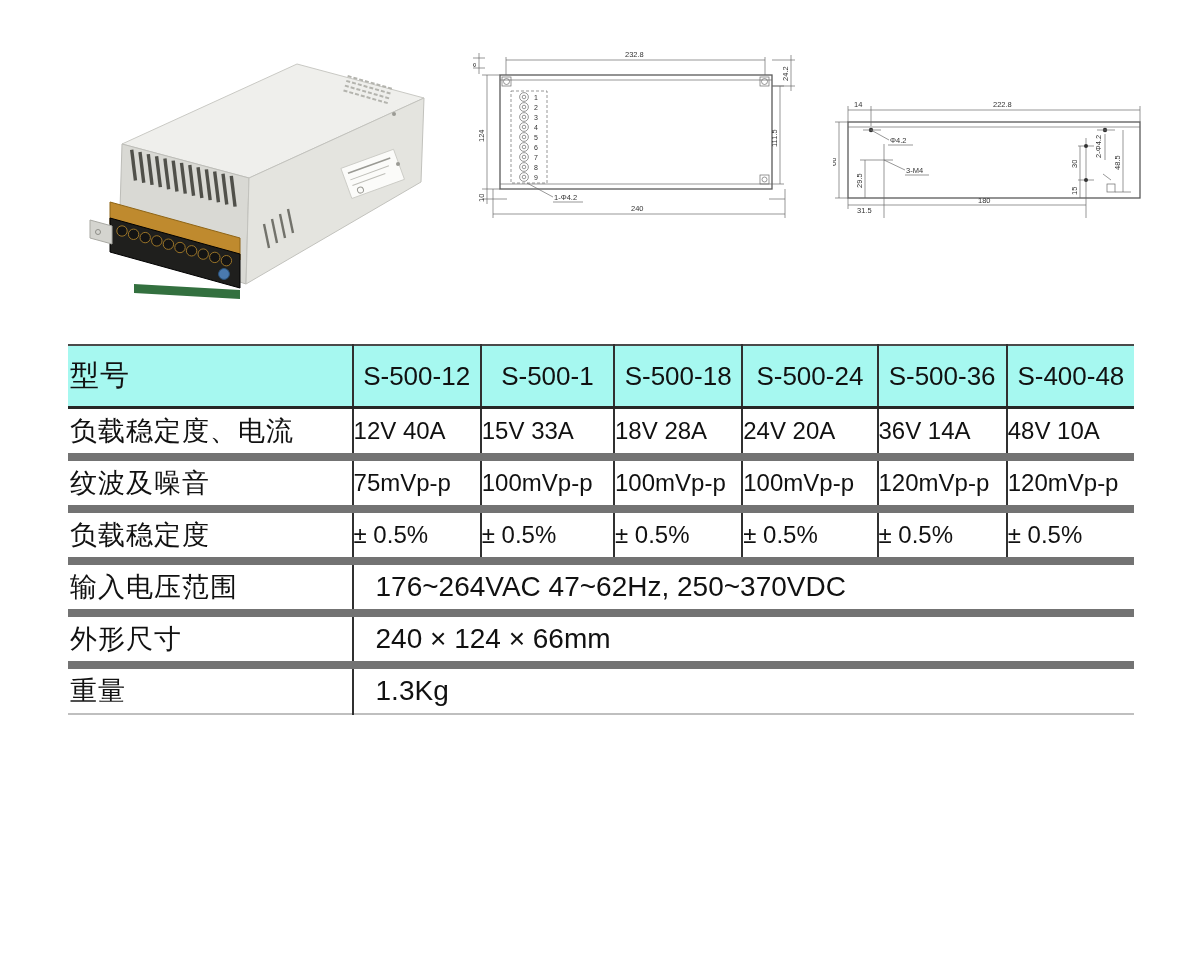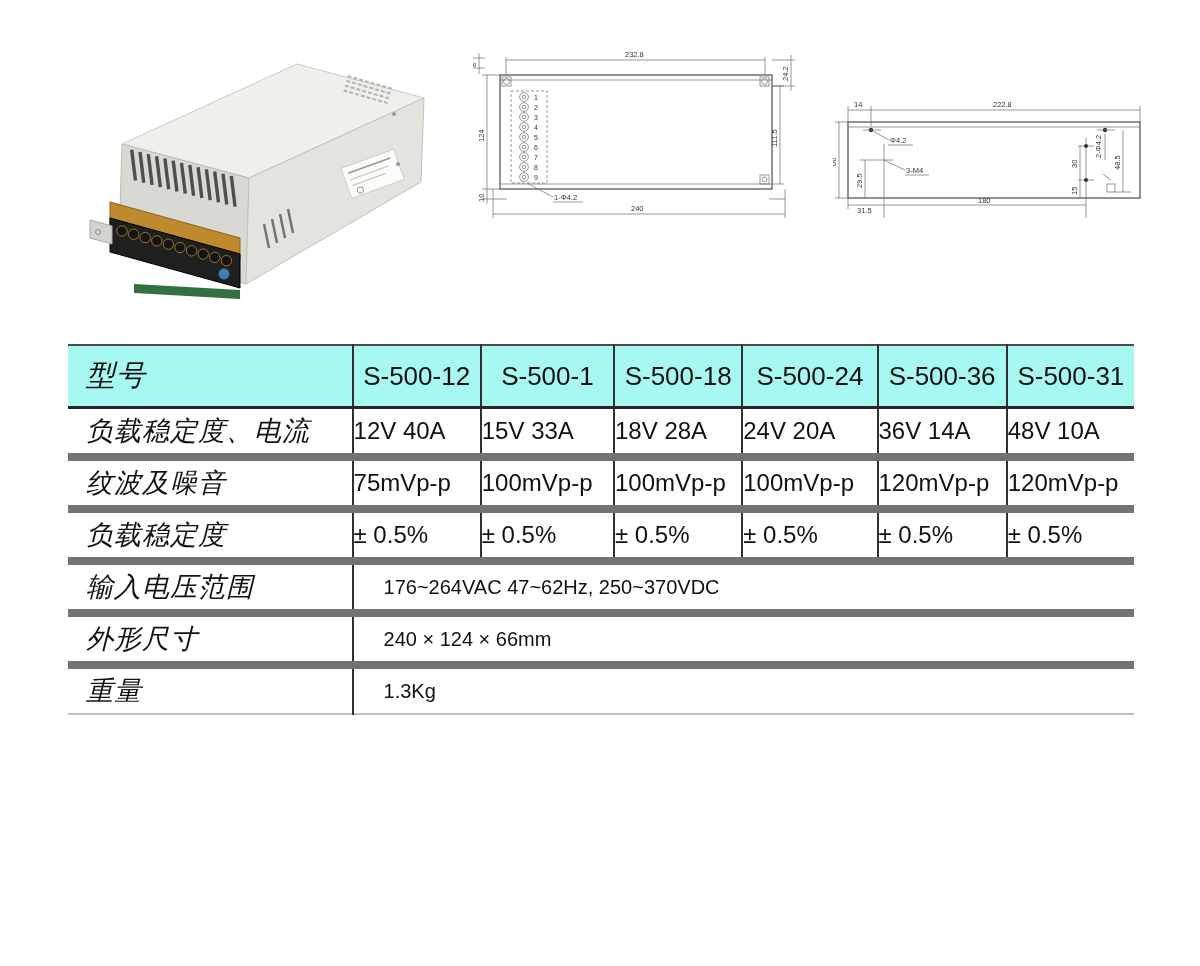--- a/index.html
+++ b/index.html
@@ -14,26 +14,26 @@
   svg .dimtxt{font-family:"Liberation Sans",sans-serif;font-size:7.5px;fill:#333;}
   svg .tnum{font-family:"Liberation Sans",sans-serif;font-size:7px;fill:#333;}
   table.spec{position:absolute;left:68px;top:344px;width:1066px;border-collapse:collapse;
              table-layout:fixed;border-top:2px solid #4a4a4a;border-bottom:2px solid #bfbfbf;}
   table.spec th,table.spec td{border:0;padding:0;vertical-align:middle;overflow:hidden;white-space:nowrap;}
   table.spec tr{border-top:8px solid #737373;}
   table.spec thead tr{border-top:0;}
   table.spec tbody tr:first-child{border-top:3px solid #262626;}
   table.spec th{height:60px;background:#a6f8f0;font-weight:normal;}
   table.spec td{height:44px;}
-  table.spec .lbl{font-size:27px;text-align:left;padding-left:18px;letter-spacing:1px;font-style:italic;}
+  table.spec .lbl{font-size:27px;text-align:left;padding-left:2px;letter-spacing:1px;}
   table.spec th.lbl{font-size:29px;}
   table.spec .mdl{font-size:26px;}
   table.spec .val{font-size:24px;}
   table.spec .vsep{border-left:2px solid #303030;}
-  table.spec .span-val{font-size:20px;text-align:left;padding-left:30px;}
+  table.spec .span-val{font-size:28px;text-align:left;padding-left:22px;}
 </style>
 </head>
 <body>
 
 <div class="canvas">
 
   <div class="photo">
     <svg width="385" height="270" viewBox="0 0 385 270">
 
       <polygon points="50,92 225,12 352,46 177,126" fill="#efefec" stroke="#c9c9c4" stroke-width="1"></polygon>
@@ -263,21 +263,21 @@
         <col style="width:127px">
     </colgroup>
     <thead>
       <tr>
         <th class="lbl">型号</th>
         <th class="mdl vsep">S-500-12</th>
         <th class="mdl vsep">S-500-1</th>
         <th class="mdl vsep">S-500-18</th>
         <th class="mdl vsep">S-500-24</th>
         <th class="mdl vsep">S-500-36</th>
-        <th class="mdl vsep">S-500-31</th>
+        <th class="mdl vsep">S-400-48</th>
       </tr>
     </thead>
     <tbody>
       <tr>
         <td class="lbl">负载稳定度、电流</td>
         <td class="val vsep">12V 40A</td>
         <td class="val vsep">15V 33A</td>
         <td class="val vsep">18V 28A</td>
         <td class="val vsep">24V 20A</td>
         <td class="val vsep">36V 14A</td>

